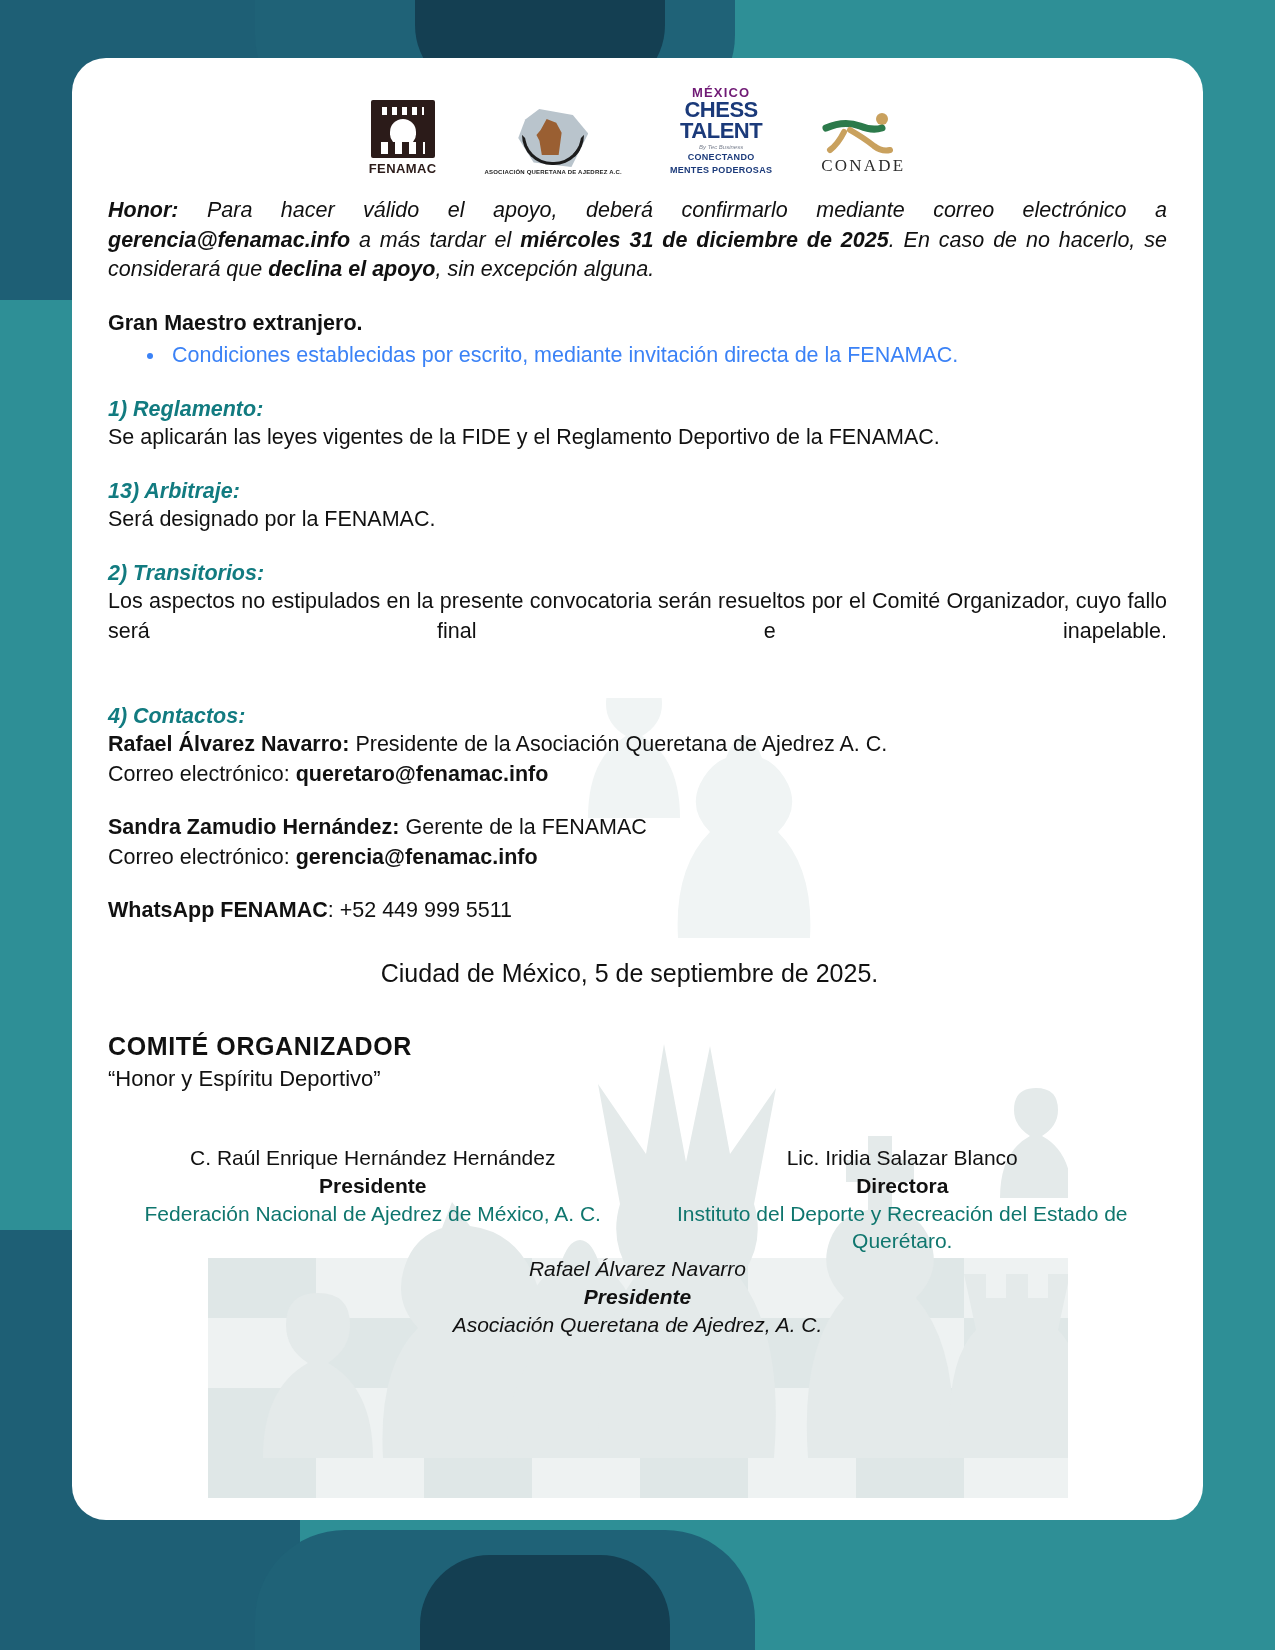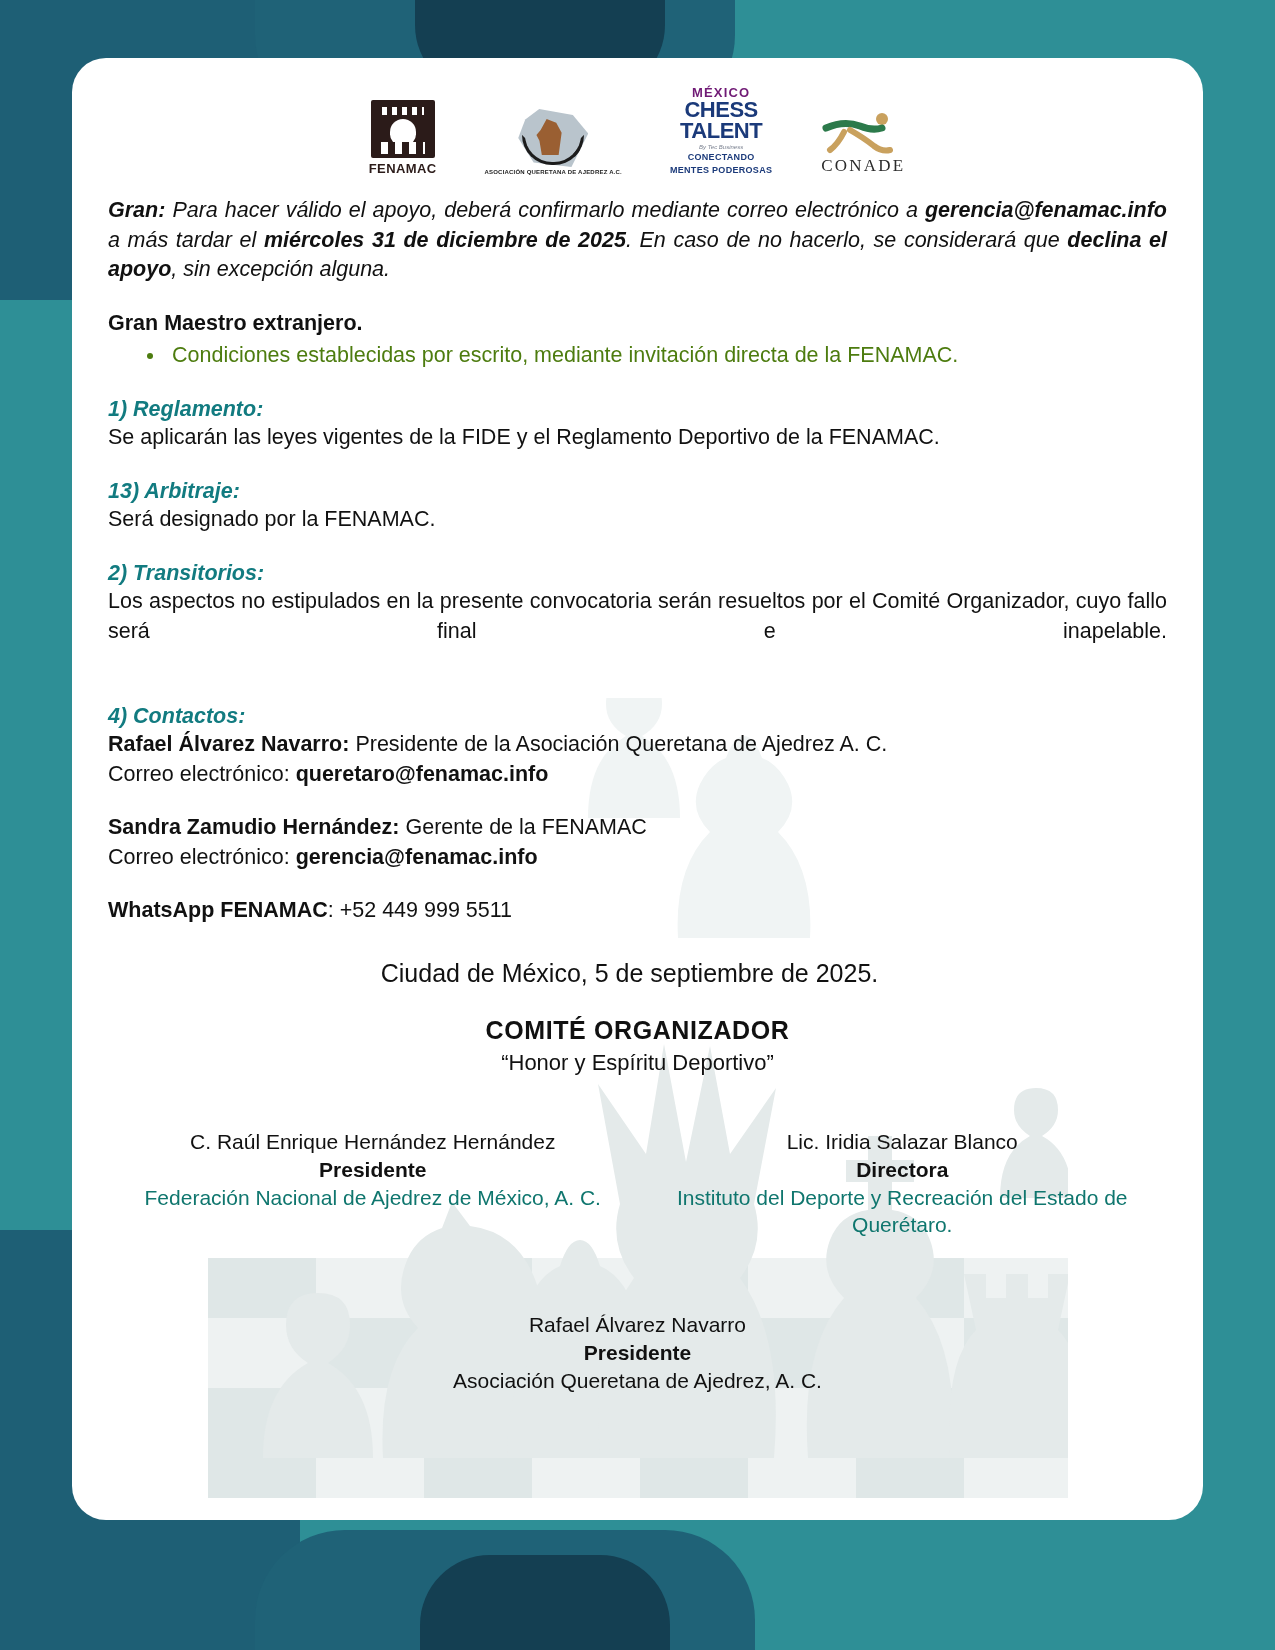--- a/index.html
+++ b/index.html
@@ -225,21 +225,21 @@
   }
 
   ul.bullets {
     margin: 4px 0 0 0;
     padding-left: 58px;
     list-style: disc;
   }
   ul.bullets li {
     font-size: 21.5px;
     line-height: 1.4;
-    color: #4d7c0f;
+    color: #3b82f6;
     padding-left: 6px;
   }
 
   .sec-head {
     margin-top: 27px;
     font-style: italic;
     font-weight: bold;
     font-size: 21.5px;
     color: #127b80;
   }
@@ -258,22 +258,21 @@
 
   .place-date {
     margin-top: 34px;
     text-align: center;
     font-size: 25px;
     color: #111;
     padding-right: 16px;
   }
 
   .committee {
-    margin-top: 28px;
-    text-align: center;
+    margin-top: 44px;
   }
   .committee .title {
     font-weight: bold;
     font-size: 25px;
     letter-spacing: .6px;
     color: #111;
   }
   .committee .motto {
     font-size: 22px;
     color: #111;
@@ -283,22 +282,22 @@
   .sign-row {
     display: flex;
     margin-top: 52px;
   }
   .sign-col { flex: 1; text-align: center; padding: 0 14px; }
   .sign-col .name { font-size: 21px; color:#111; line-height:1.32; }
   .sign-col .role { font-size: 21px; color:#111; font-weight: bold; line-height:1.32; }
   .sign-col .org  { font-size: 21px; color:#0f766e; line-height:1.32; }
 
   .sign-center {
-    margin-top: 72px;
     text-align: center;
+    font-style: italic;
   }
   .sign-center .name { font-size: 21px; color:#111; line-height:1.34; }
   .sign-center .role { font-size: 21px; color:#111; font-weight:bold; line-height:1.34; }
   .sign-center .org  { font-size: 21px; color:#111; line-height:1.34; }
 </style>
 </head>
 <body>
 
 <div class="page-bg"></div>
 <div class="bg-dark-top-left"></div>
@@ -388,21 +387,21 @@
             <path d="M6 16 q18-8 34-2 q12 5 22 2" stroke="#2c7a4b" stroke-width="7" fill="none" stroke-linecap="round"></path>
             <path d="M30 18 q14 8 24 16 q8 6 16 4" stroke="#c9a15e" stroke-width="6" fill="none" stroke-linecap="round"></path>
             <path d="M24 20 q-6 12-14 18" stroke="#c9a15e" stroke-width="6" fill="none" stroke-linecap="round"></path>
           </svg>
         </div>
         <div class="cap">CONADE</div>
       </div>
 
     </div>
 
-    <p class="note"><b>Gran:</b><span> Para hacer válido el apoyo, deberá confirmarlo mediante correo electrónico a </span><b>gerencia@fenamac.info</b><span> a más tardar el </span><b>miércoles 31 de diciembre de 2025</b><span>. En caso de no hacerlo, se considerará que </span><b>declina el apoyo</b><span>, sin excepción alguna.</span></p>
+    <p class="note"><b>Honor:</b><span> Para hacer válido el apoyo, deberá confirmarlo mediante correo electrónico a </span><b>gerencia@fenamac.info</b><span> a más tardar el </span><b>miércoles 31 de diciembre de 2025</b><span>. En caso de no hacerlo, se considerará que </span><b>declina el apoyo</b><span>, sin excepción alguna.</span></p>
 
     <div class="sec-head-black">Gran Maestro extranjero.</div>
     <ul class="bullets">
       <li>Condiciones establecidas por escrito, mediante invitación directa de la FENAMAC.</li>
     </ul>
 
     <div class="sec-head">1) Reglamento:</div>
     <div class="sec-body">Se aplicarán las leyes vigentes de la FIDE y el Reglamento Deportivo de la FENAMAC.</div>
 
     <div class="sec-head">13) Arbitraje:</div>

